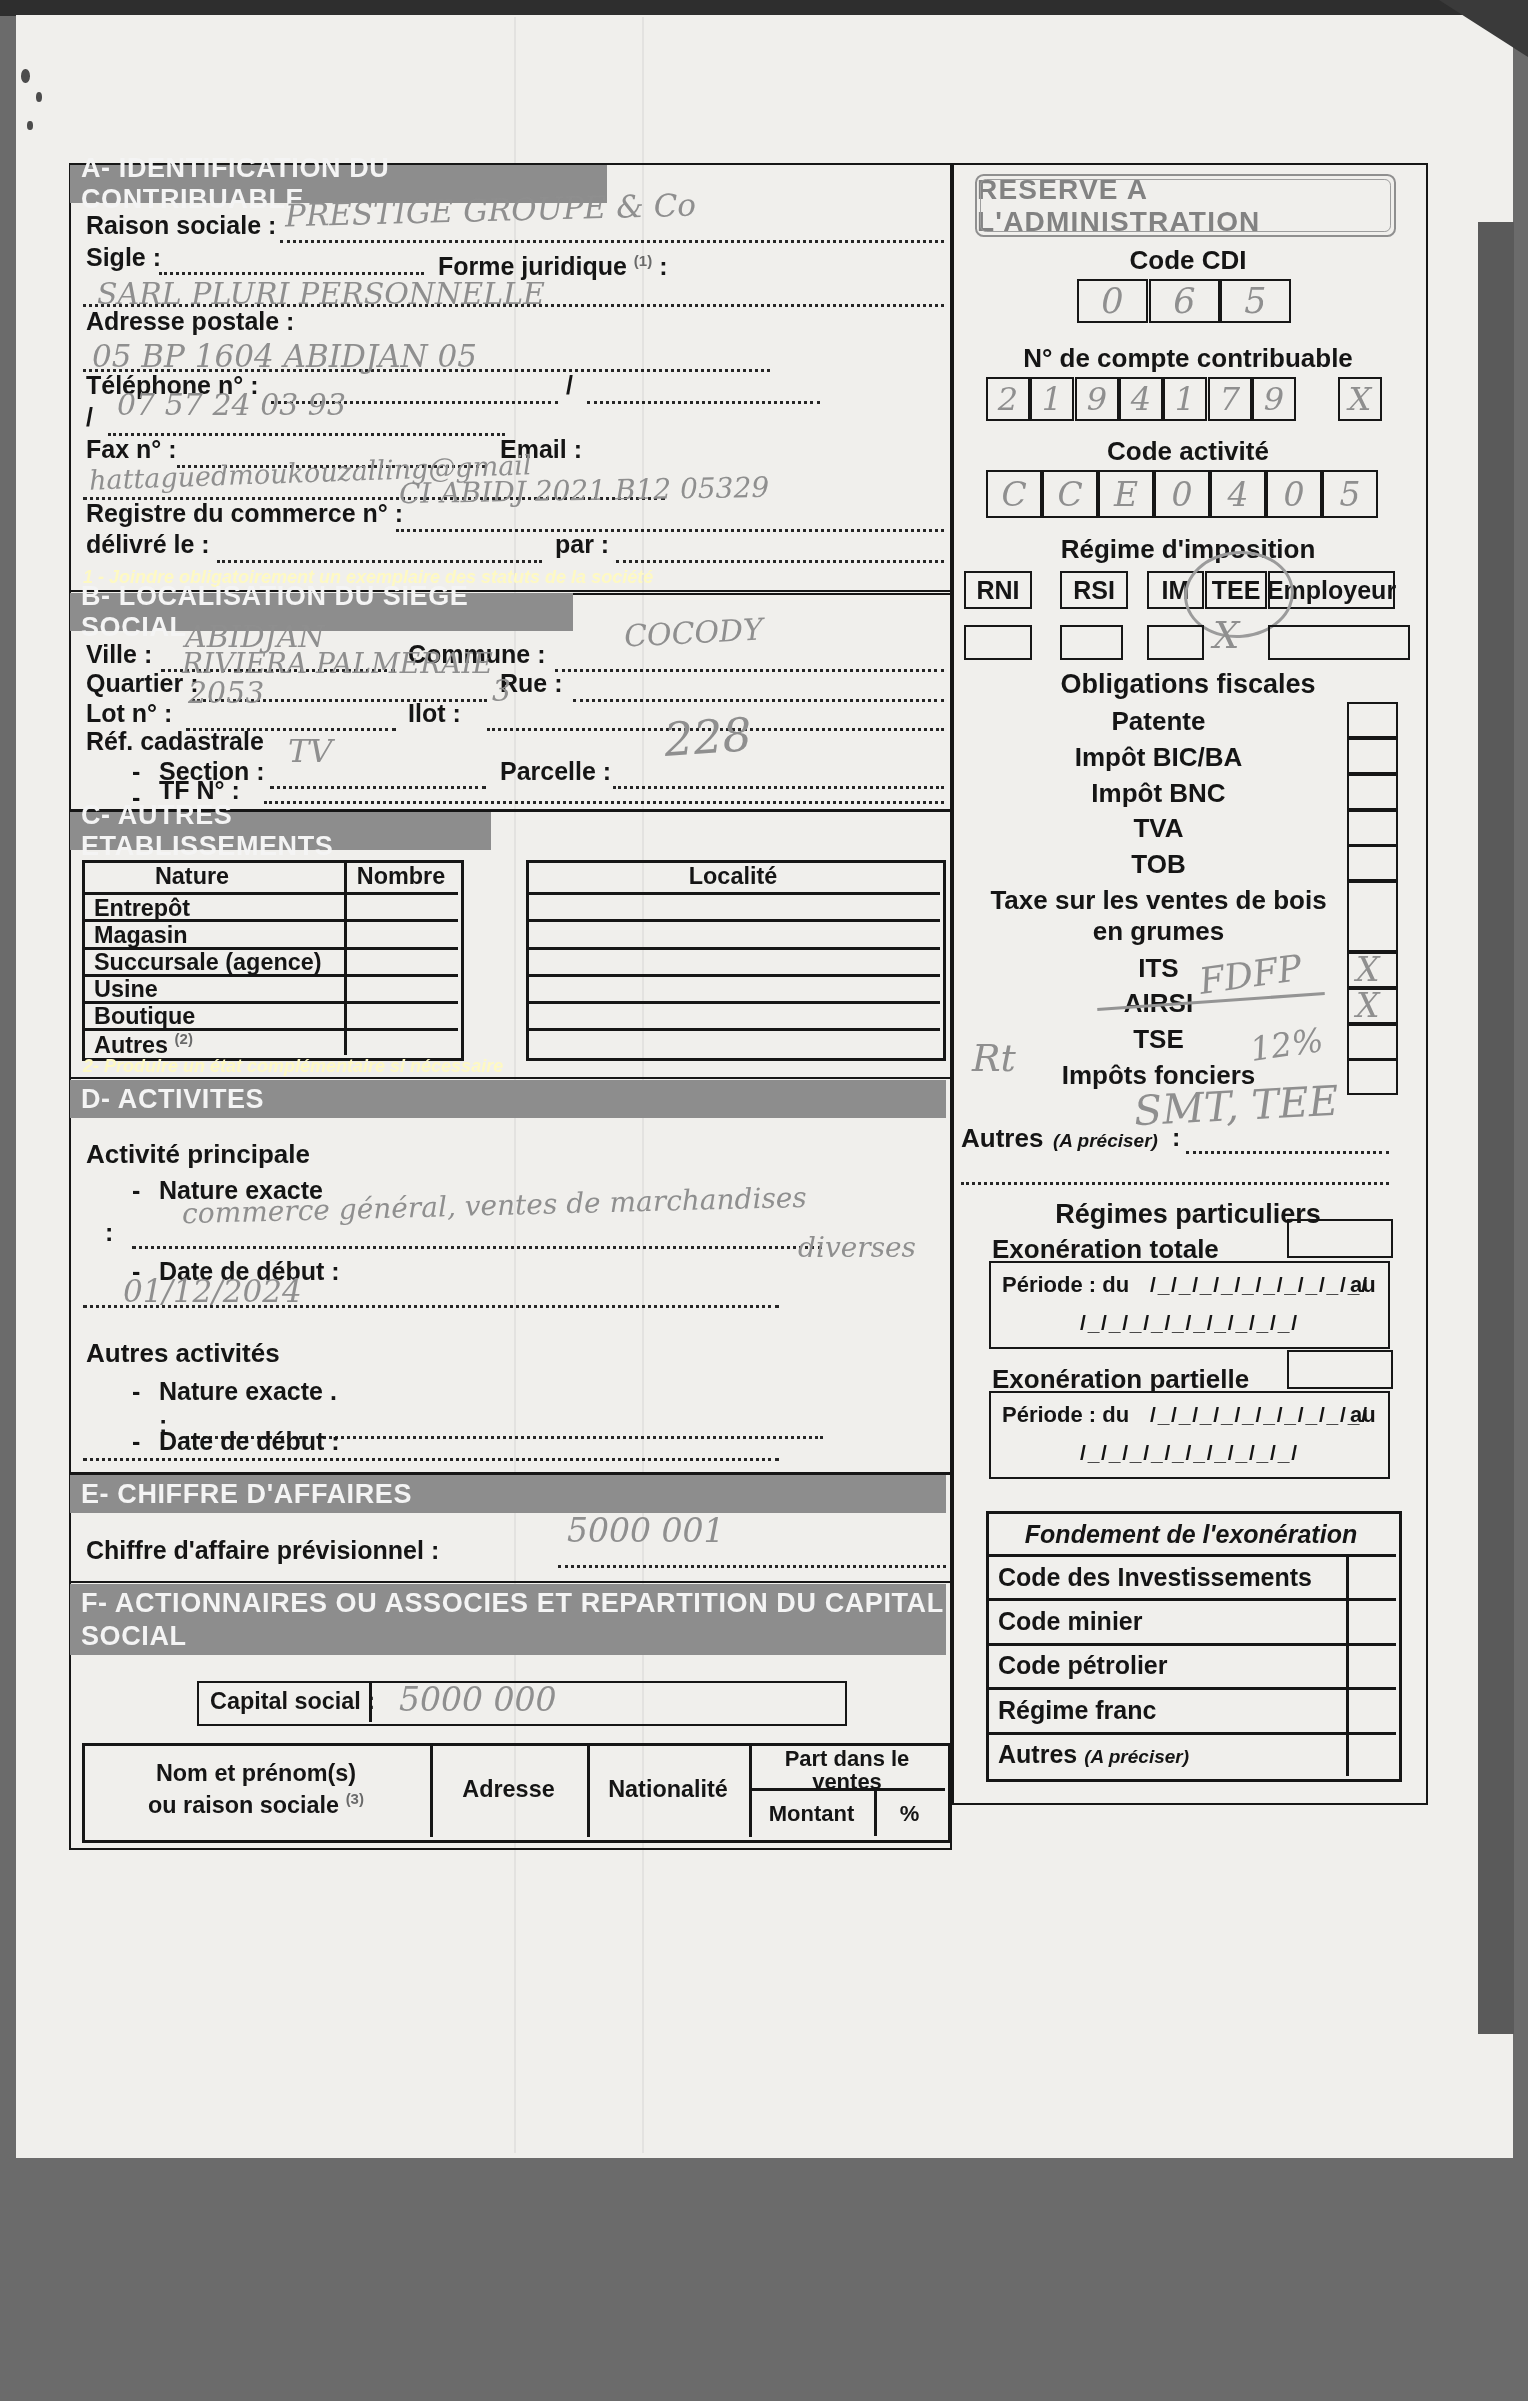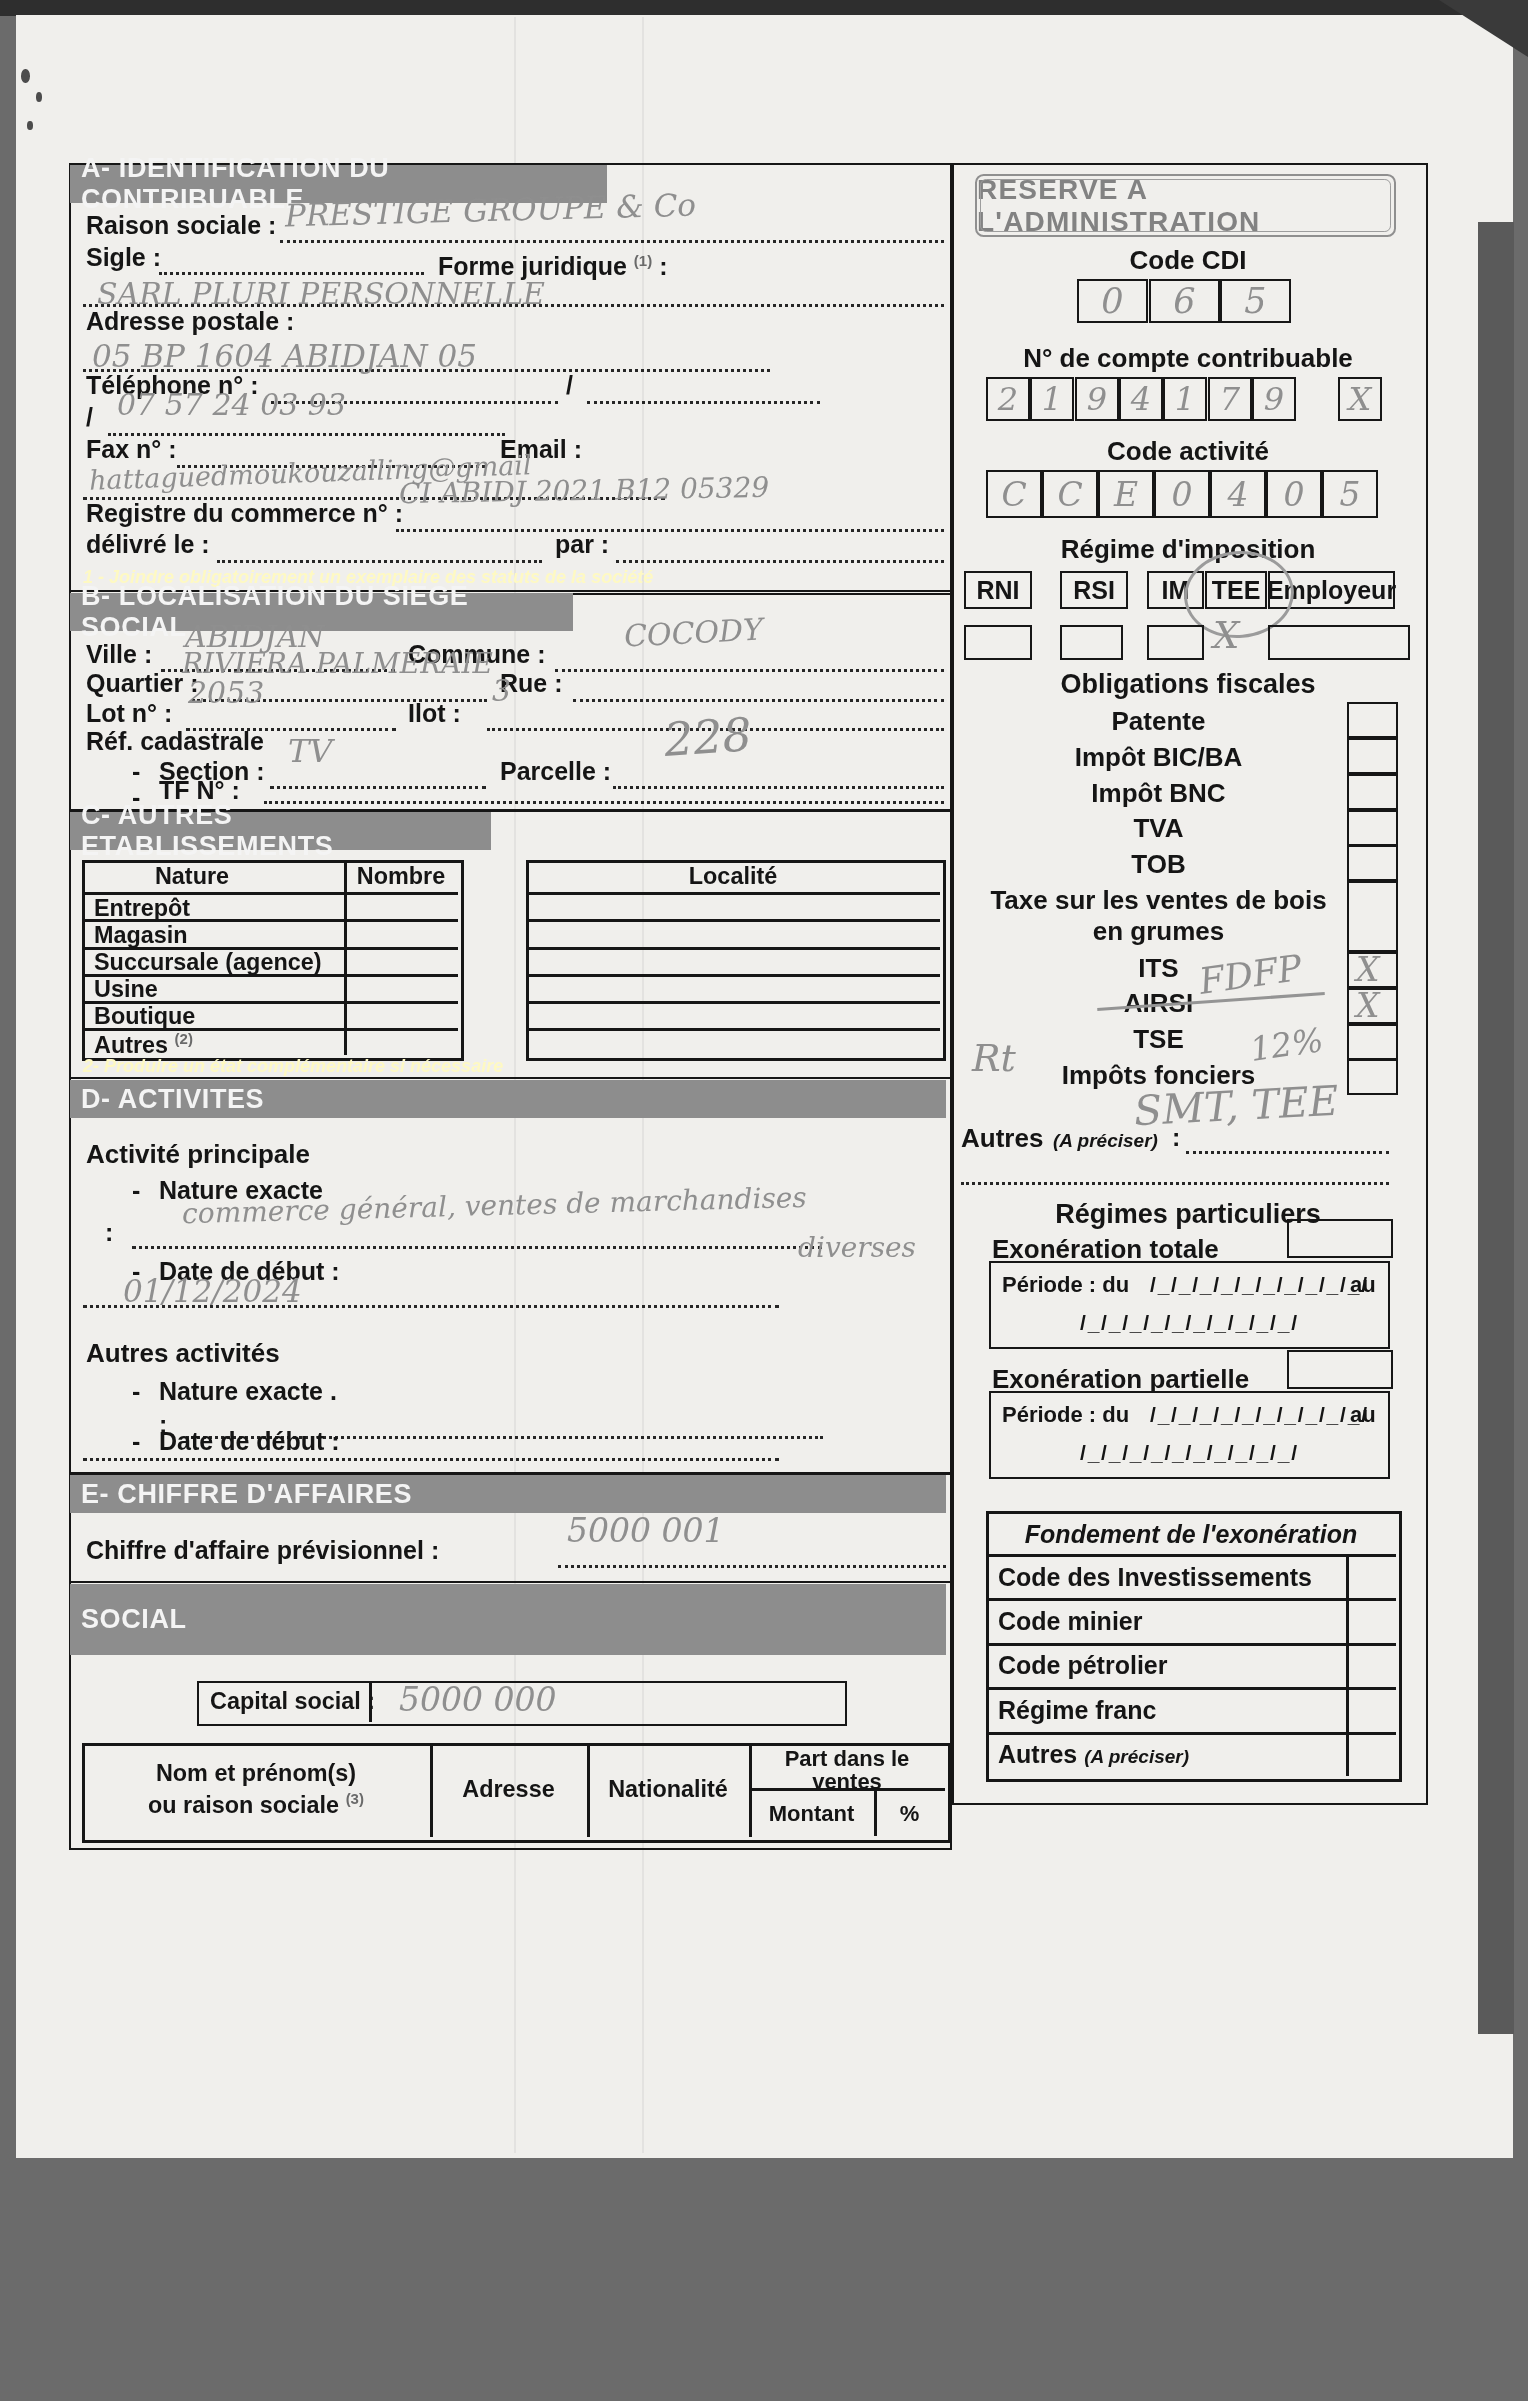--- a/index.html
+++ b/index.html
@@ -199,20 +199,21 @@
 <div class="sec" style="left:69px;top:1473px;width:879px;height:106px;"></div>
 <div class="bar" style="left:70px;top:1475px;width:876px;height:38px;">
     <span>E- CHIFFRE D'AFFAIRES</span>
   </div>
 <div class="t" style="left:86px;top:1536px;">Chiffre d'affaire prévisionnel :</div>
 <div class="dl" style="left:558px;top:1565px;width:388px;"></div>
 <div class="hw" style="left:567px;top:1511px;font-size:33px;">5000 001</div>
 
 <div class="sec" style="left:69px;top:1581px;width:879px;height:265px;"></div>
 <div class="bar bar2" style="left:70px;top:1584px;width:876px;height:71px;">
+  <span>F- ACTIONNAIRES OU ASSOCIES ET REPARTITION DU CAPITAL</span>
     <span>SOCIAL</span>
 </div>
 
 <div class="sec" style="left:197px;top:1681px;width:646px;height:41px;"></div>
 <div class="vline" style="left:369px;top:1681px;height:41px;"></div>
 <div class="t b7" style="left:210px;top:1688px;font-size:23.4px;">Capital social :</div>
 <div class="hw" style="left:399px;top:1680px;font-size:33px;">5000 000</div>
 
 <div class="sec" style="left:82px;top:1743px;width:863px;height:94px;border-width:3.1px;"></div>
 <div class="vline" style="left:430px;top:1743px;height:94px;"></div>

